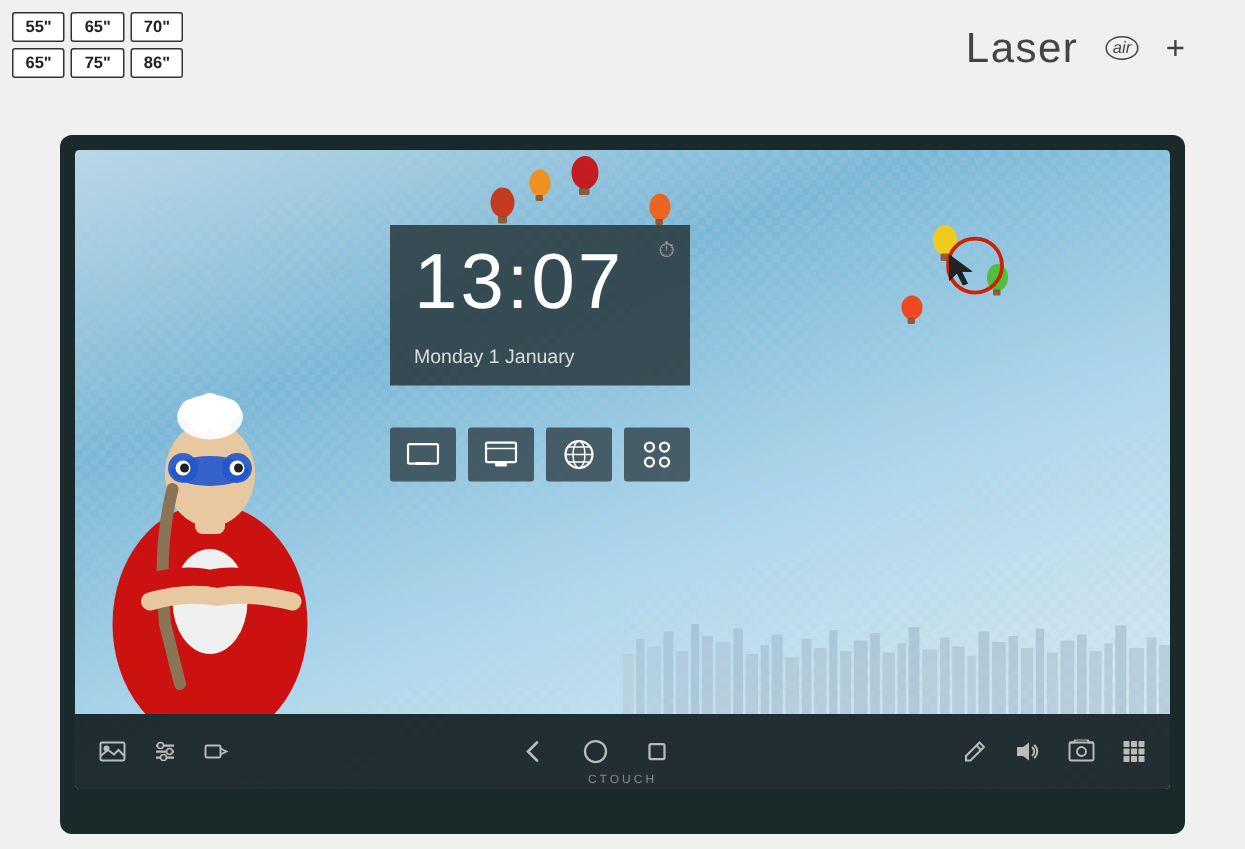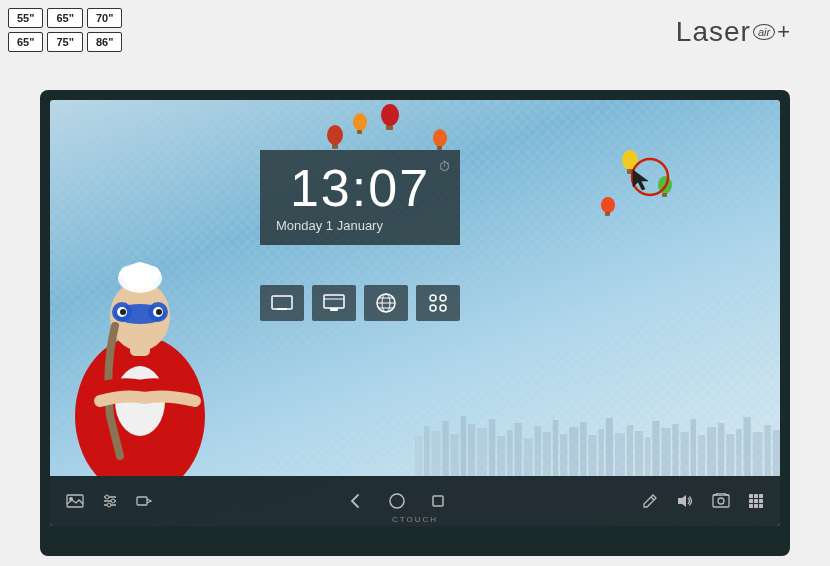--- a/index.html
+++ b/index.html
@@ -37,21 +37,21 @@
     }
 
     
     .logo-area {
       position: absolute;
       top: 16px;
       right: 40px;
       z-index: 10;
       display: flex;
       align-items: center;
-      gap: 0;
+      gap: 16px;
     }
     .logo-laser {
       font-size: 28px;
       font-weight: 300;
       color: #444;
       letter-spacing: 1px;
     }
     .logo-air-badge {
       border: 1.5px solid #444;
       border-radius: 50%;
@@ -139,26 +139,25 @@
       width: 200px;
       background: rgba(40, 55, 60, 0.85);
       color: white;
       padding: 12px 16px;
     }
     .clock-time {
       font-size: 52px;
       font-weight: 200;
       line-height: 1;
       letter-spacing: 2px;
-      text-align: center;
     }
     .clock-date {
       font-size: 13px;
       font-weight: 300;
-      margin-top: 4px;
+      margin-top: 16px;
       color: #ddd;
     }
     .clock-timer-icon {
       position: absolute;
       top: 8px;
       right: 10px;
       font-size: 14px;
       color: #aaa;
     }
 

